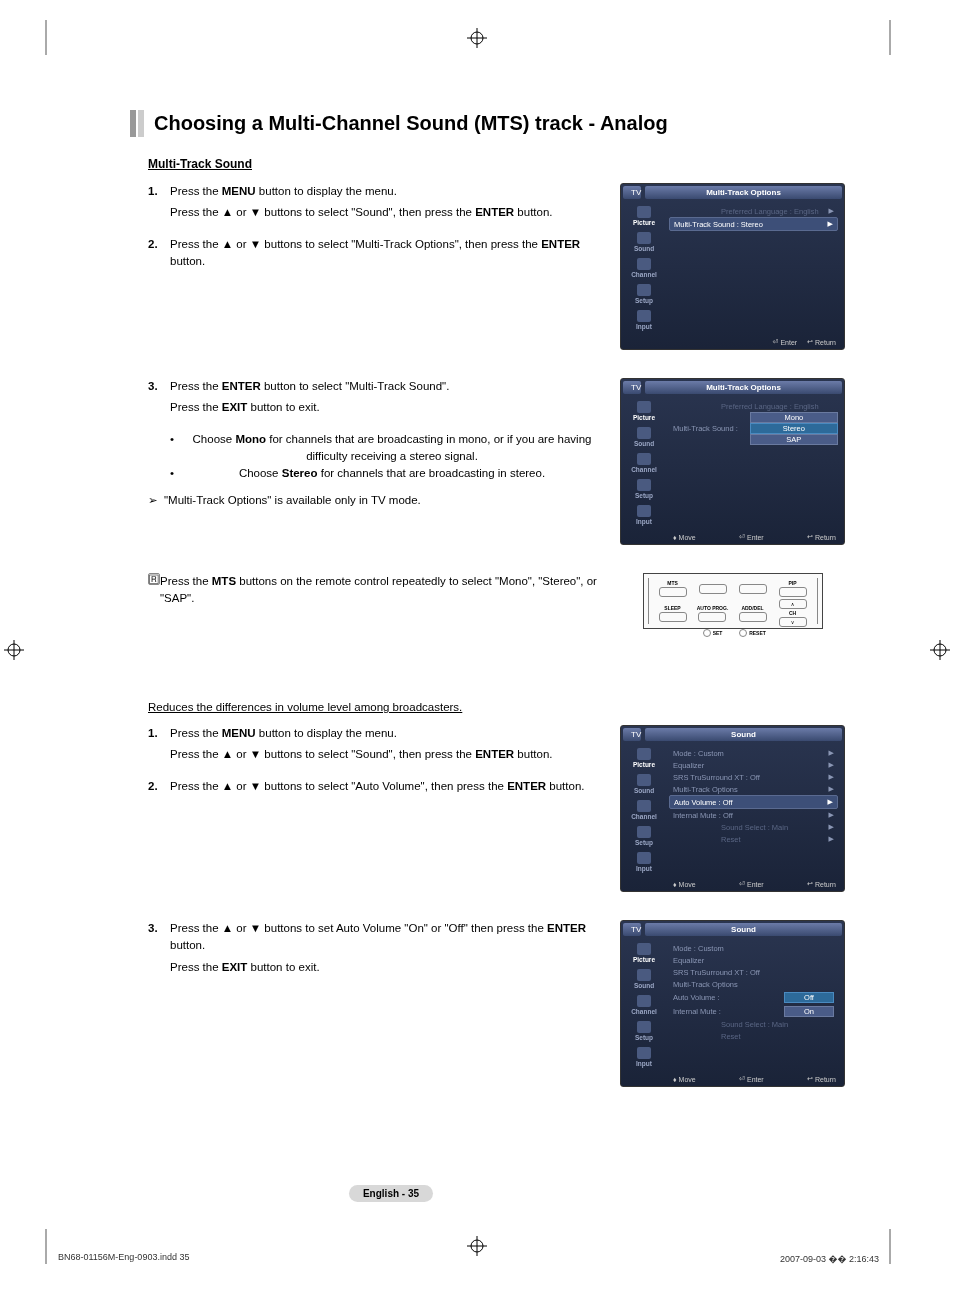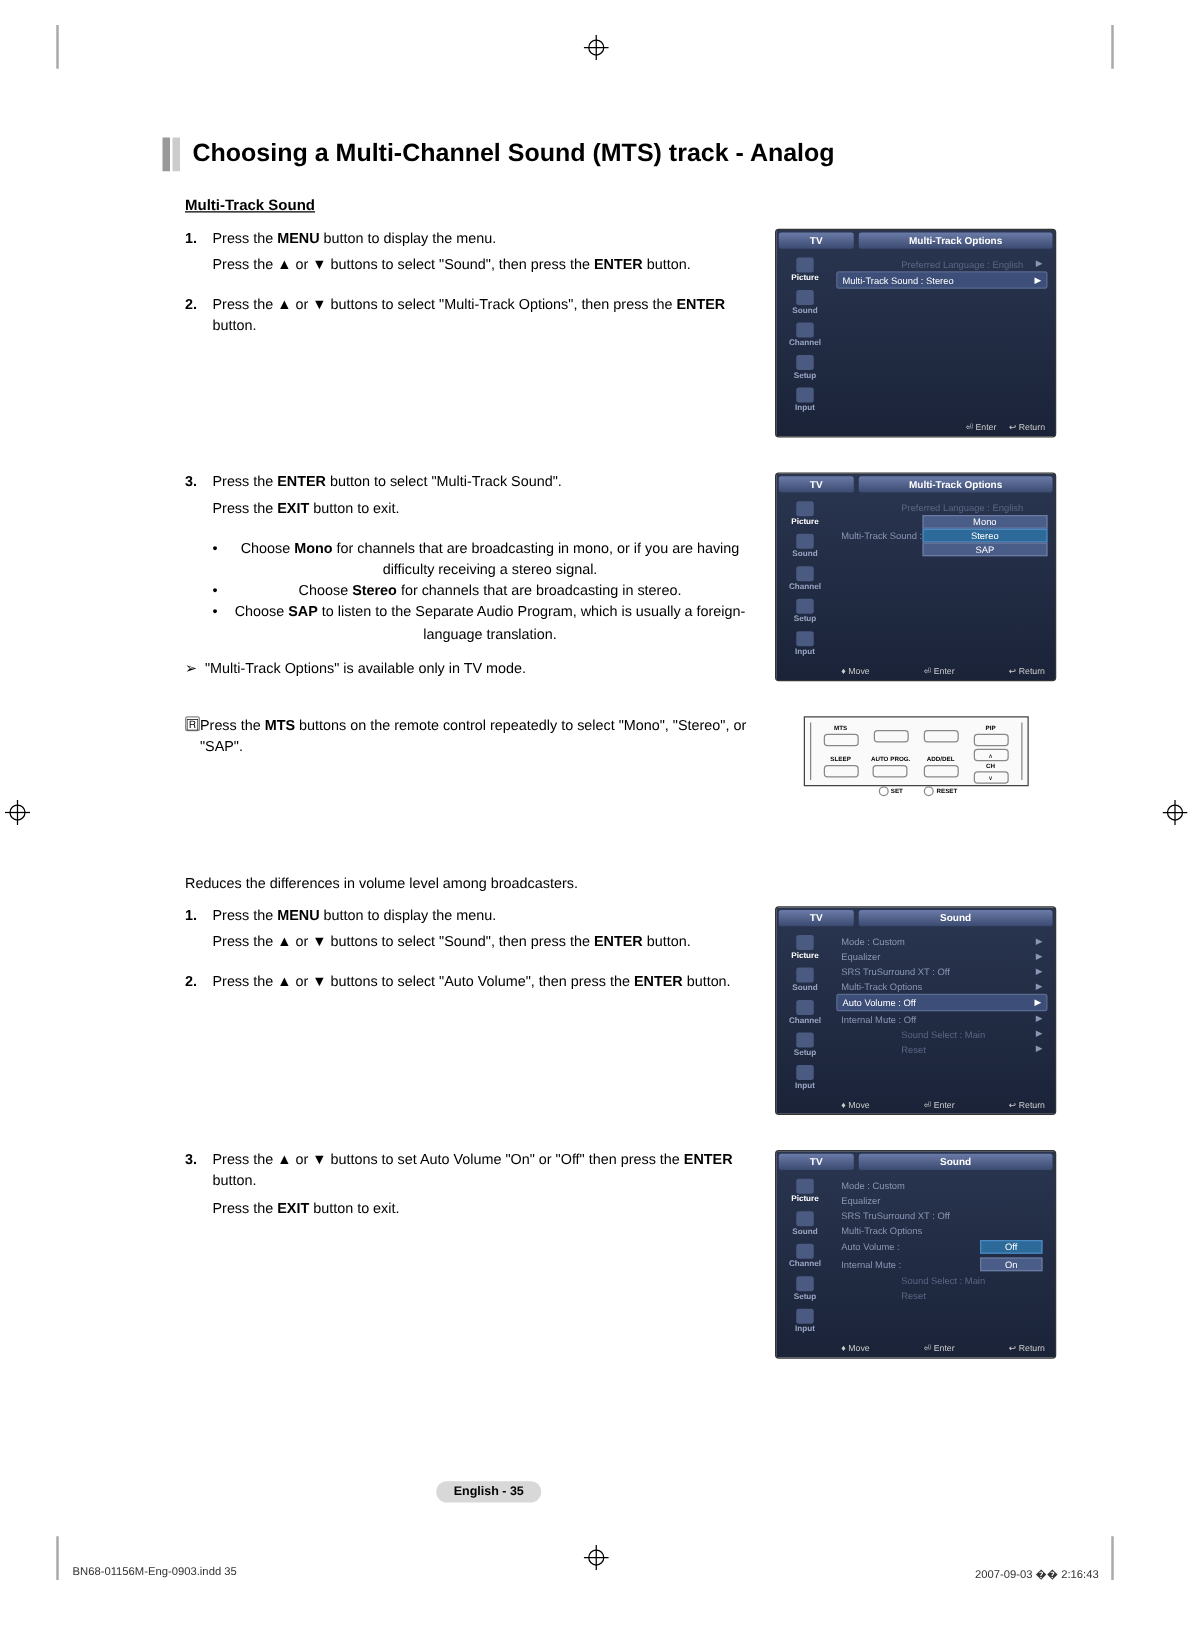--- a/index.html
+++ b/index.html
@@ -60,20 +60,21 @@
     margin-left: 18px;
     font-size: 12px;
     font-weight: bold;
     text-decoration: underline;
     margin-bottom: 12px;
   }
   .intro {
     margin-left: 18px;
     font-size: 11.5px;
     margin-bottom: 12px;
+    text-decoration: underline;
   }
 
   .two-col {
     display: flex;
     gap: 16px;
     margin-bottom: 20px;
   }
   .left-col { flex: 1; }
   .right-col { width: 225px; flex-shrink: 0; }
 
@@ -127,26 +128,26 @@
     font-size: 8px;
     margin-bottom: 8px;
     width: 225px;
   }
   .osd-top {
     display: flex;
   }
   .osd-tv {
     background: linear-gradient(#6b7ba8, #3a4a70);
     color: #fff;
-    font-weight: bold;
+    font-weight: normal;
     font-size: 8px;
     padding: 2px 8px;
     border-radius: 2px;
     margin: 2px;
-    width: 60px;
+    width: 18px;
     text-align: center;
   }
   .osd-title {
     flex: 1;
     text-align: center;
     background: linear-gradient(#6b7ba8, #3a4a70);
     color: #fff;
     font-weight: bold;
     padding: 2px 4px;
     margin: 2px;
@@ -401,21 +402,20 @@
             <span class="step-num">3.</span>
           <div class="step-body">
             <p>Press the <b>ENTER</b> button to select "Multi-Track Sound".</p>
             <p>Press the <b>EXIT</b> button to exit.</p>
           </div>
           </li>
       </ol>
       <ul class="bullets">
         <li>Choose <b>Mono</b> for channels that are broadcasting in mono, or if you are having difficulty receiving a stereo signal.</li>
         <li>Choose <b>Stereo</b> for channels that are broadcasting in stereo.</li>
-        <li>Choose <b>SAP</b> to listen to the Separate Audio Program, which is usually a foreign-language translation.</li>
       </ul>
       <div class="note-line">
         <span class="note-icon">➢</span>
         <span>"Multi-Track Options" is available only in TV mode.</span>
       </div>
     </div>
     <div class="right-col">
 
       <div class="osd">
         <div class="osd-top">
@@ -443,21 +443,21 @@
             <div class="osd-side-item">
                 <div class="osd-side-icon"></div>
                 <span>Input</span>
               </div>
           </div>
           <div class="osd-main">
             <div class="osd-row dim">
                 <span>Preferred Language : English</span>
               </div>
             <div style="display:flex;">
-              <div class="osd-row" style="padding-right:0;">
+              <div class="osd-row" style="padding-right:12px;">
                   <span>Multi-Track Sound   :</span>
                 </div>
               <div style="flex:1;">
                 <div class="osd-sel-box">Mono</div>
                 <div class="osd-sel-box active">Stereo</div>
                 <div class="osd-sel-box">SAP</div>
               </div>
             </div>
           </div>
         </div>

